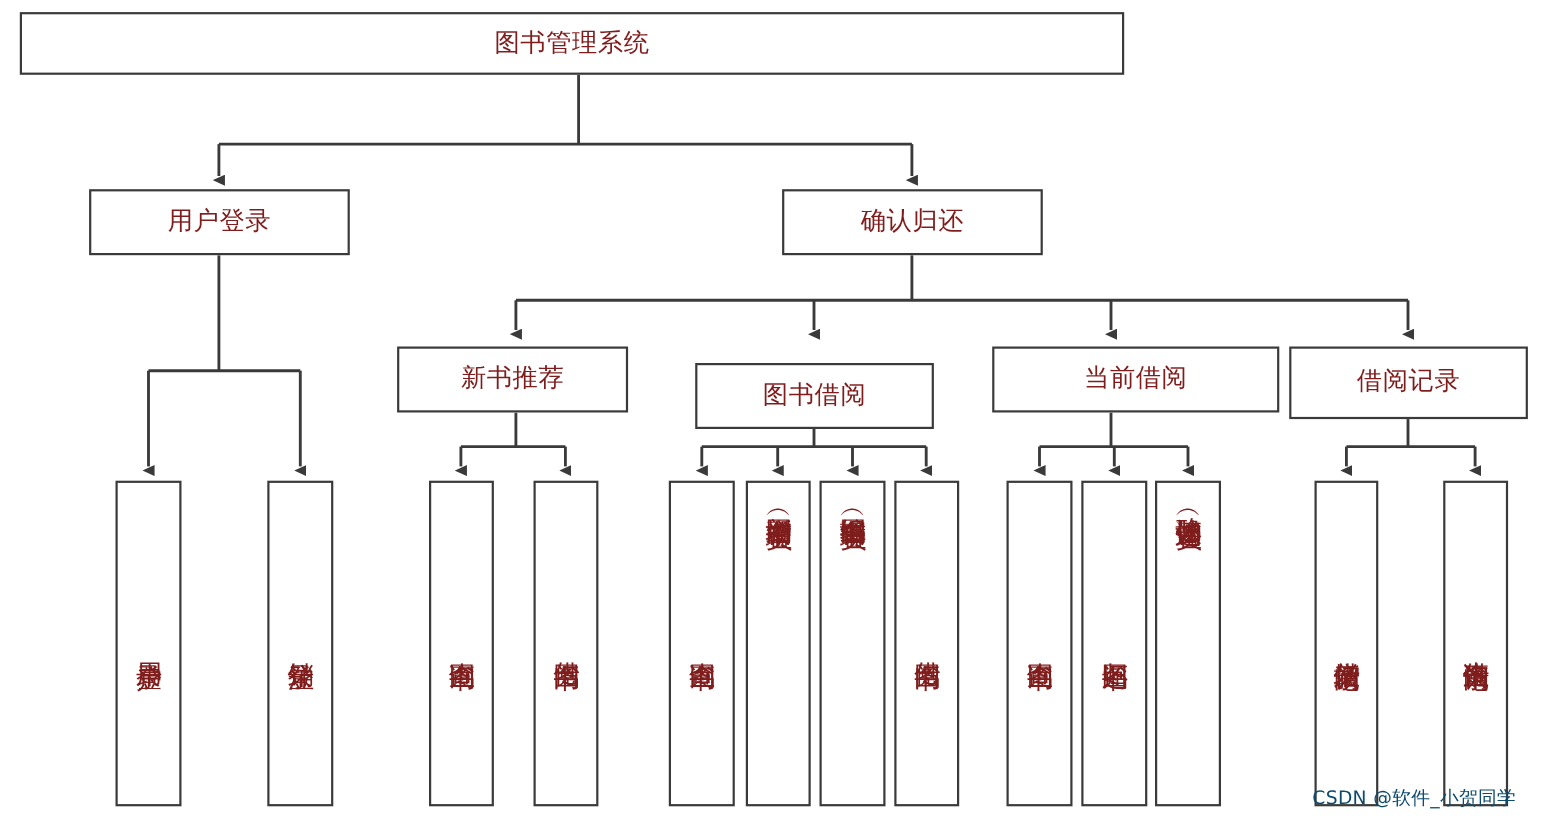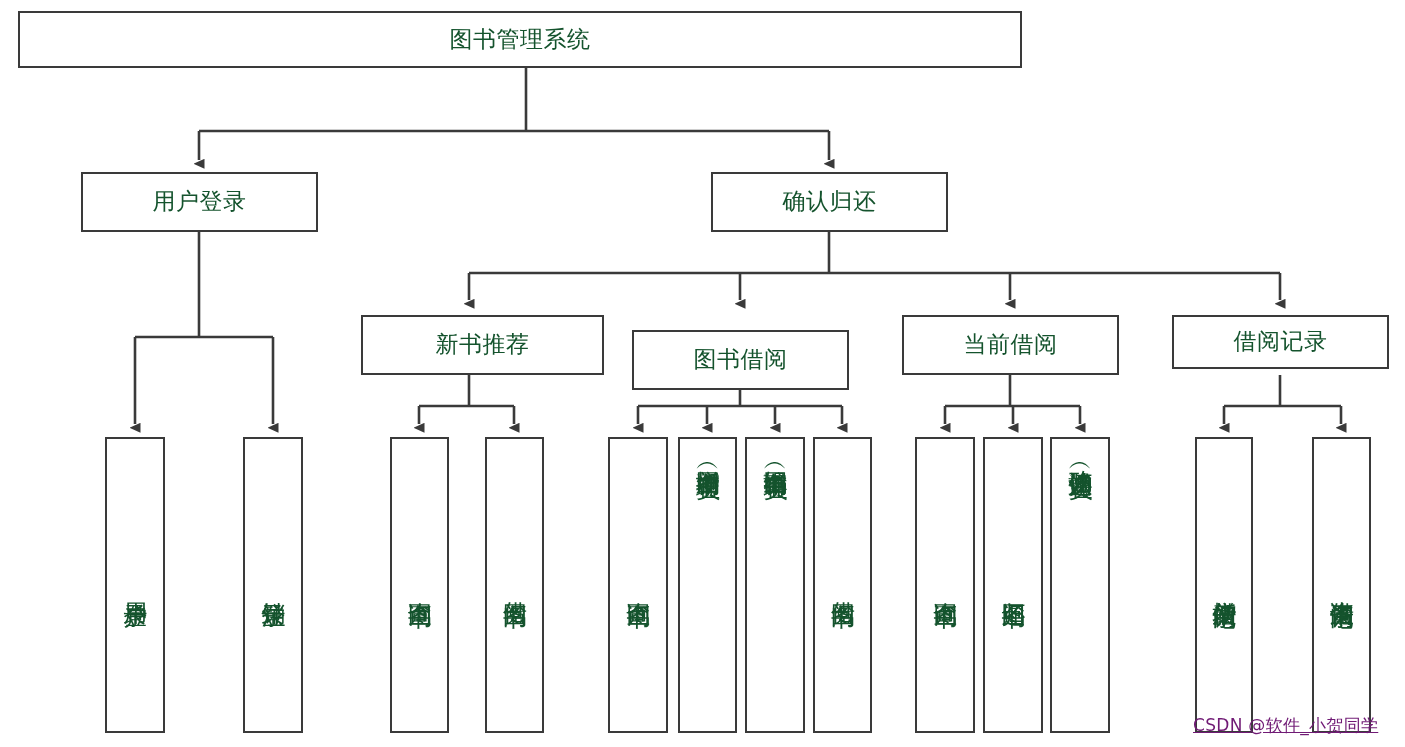--- a/index.html
+++ b/index.html
@@ -26,21 +26,21 @@
     pointer-events: none;
   }
   .node {
     position: absolute;
     box-sizing: border-box;
     background: #ffffff;
     border: 2.5px solid #3a3a3a;
     display: flex;
     align-items: center;
     justify-content: center;
-    color: #14532d;
+    color: #7f1d1d;
   }
   .node .lbl {
     display: block;
     line-height: 1.12;
     text-align: center;
     letter-spacing: 0.5px;
   }
   .node.horiz .lbl {
     font-size: 23px;
   }
@@ -59,24 +59,23 @@
   }
   .node.vert.short {
     align-items: center;
     padding-top: 0;
   }
   .watermark {
     position: absolute;
     left: 1193px;
     top: 714px;
     font-size: 17px;
-    color: #701a75;
+    color: #0c4a6e;
     white-space: nowrap;
     letter-spacing: 0.3px;
-    text-decoration: underline;
   }
 </style>
 </head>
 <body>
 
 <div id="canvas">
 
   <svg class="edges" viewBox="0 0 1405 747">
     <defs>
       <marker id="arrow" markerWidth="10" markerHeight="11" refX="1.2" refY="5.5" orient="auto" markerUnits="userSpaceOnUse">
@@ -135,33 +134,33 @@
   </div>
 
   <div class="node horiz" style="left:81px; top:172px; width:237px; height:60px;">
     <span class="lbl">用户登录</span>
   </div>
 
   <div class="node horiz" style="left:711px; top:172px; width:237px; height:60px;">
     <span class="lbl">确认归还</span>
   </div>
 
-  <div class="node horiz" style="left:361px; top:315px; width:243px; height:60px;">
+  <div class="node horiz" style="left:361px; top:315px; width:210px; height:60px;">
     <span class="lbl">新书推荐</span>
   </div>
 
   <div class="node horiz" style="left:632px; top:330px; width:217px; height:60px;">
     <span class="lbl">图书借阅</span>
   </div>
 
-  <div class="node horiz" style="left:902px; top:315px; width:217px; height:60px;">
+  <div class="node horiz" style="left:902px; top:315px; width:261px; height:60px;">
     <span class="lbl">当前借阅</span>
   </div>
 
-  <div class="node horiz" style="left:1172px; top:315px; width:217px; height:54px;">
+  <div class="node horiz" style="left:1172px; top:315px; width:217px; height:66px;">
     <span class="lbl">借阅记录</span>
   </div>
 
   <div class="node vert short" style="left:105px; top:437px; width:60px; height:296px;">
     <span class="lbl">用户登录</span>
   </div>
 
   <div class="node vert short" style="left:243px; top:437px; width:60px; height:296px;">
     <span class="lbl">注销登录</span>
   </div>

